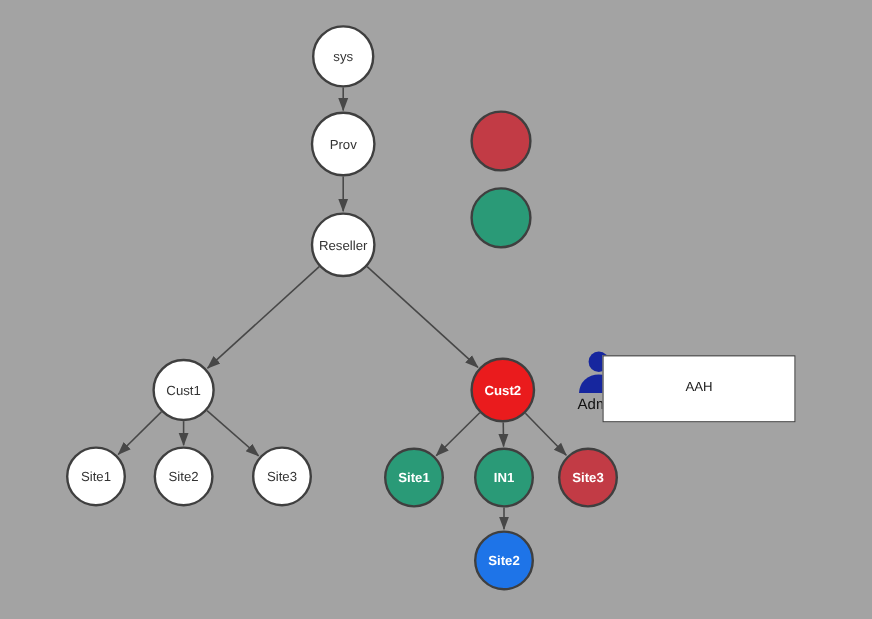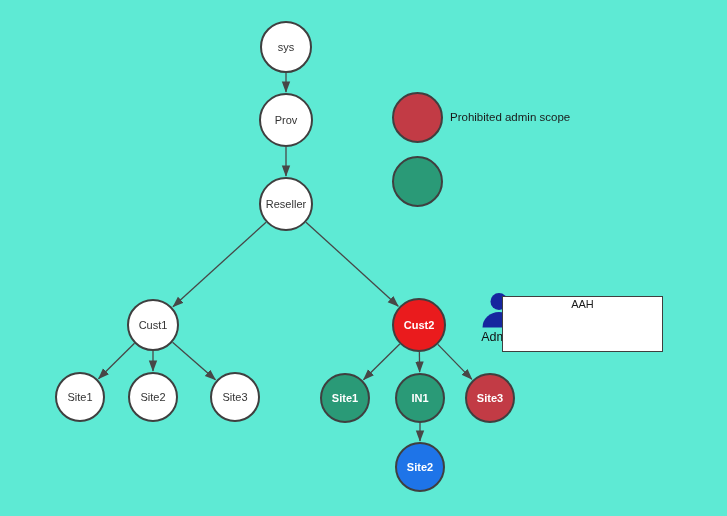--- a/index.html
+++ b/index.html
@@ -1,20 +1,20 @@
 <!DOCTYPE html>
 <html><head>
 <meta charset="utf-8">
 <style>
   html,body{margin:0;padding:0;background:#ffffff;}
   body{font-family:"Liberation Sans", sans-serif;}
   .stage{
     position:relative;
     width:727px;height:516px;
-    background:#5eead4;
+    background:#a3a3a3;
     overflow:hidden;
   }
   #diagram{position:absolute;left:0;top:0;}
   .node-label{
     font-family:"Liberation Sans", sans-serif;
     font-size:11px;
   }
   .legend-item{
     position:absolute;
     left:392px;
@@ -49,21 +49,21 @@
     margin-top:1px;
   }
   .aah-box{
     position:absolute;
     left:502px;top:296px;
     width:161px;height:56px;
     box-sizing:border-box;
     border:1.5px solid #3f3f3f;
     background:#ffffff;
     display:flex;
-    flex-direction:row;
+    flex-direction:column;
     justify-content:center;
     text-align:center;
     font-size:11px;
     color:#1a1a1a;
     line-height:1.45;
   }
 </style>
 </head>
 <body>
 
@@ -131,21 +131,20 @@
         <text x="490" y="402" text-anchor="middle" fill="#ffffff" font-size="11" font-weight="bold" class="node-label">Site3</text>
       </g>
       <g>
         <circle cx="420" cy="467" r="24" fill="#1e74e8" stroke="#3f3f3f" stroke-width="2"></circle>
         <text x="420" y="471" text-anchor="middle" fill="#ffffff" font-size="11" font-weight="bold" class="node-label">Site2</text>
       </g>
     </svg>
 
   <div class="legend-item" style="top:92px">
     <span class="dot" style="background-color: rgb(194, 59, 69);"></span>
-    <span class="legend-text">Prohibited admin scope</span>
   </div>
 
   <div class="legend-item" style="top:156px">
     <span class="dot" style="background-color: rgb(42, 154, 119);"></span>
   </div>
 
 
   <div class="admin">
     <svg width="40" height="37" viewBox="0 0 40 37">
       <circle class="admin-fill" cx="20" cy="9.5" r="8.5" fill="#16269e"></circle>

